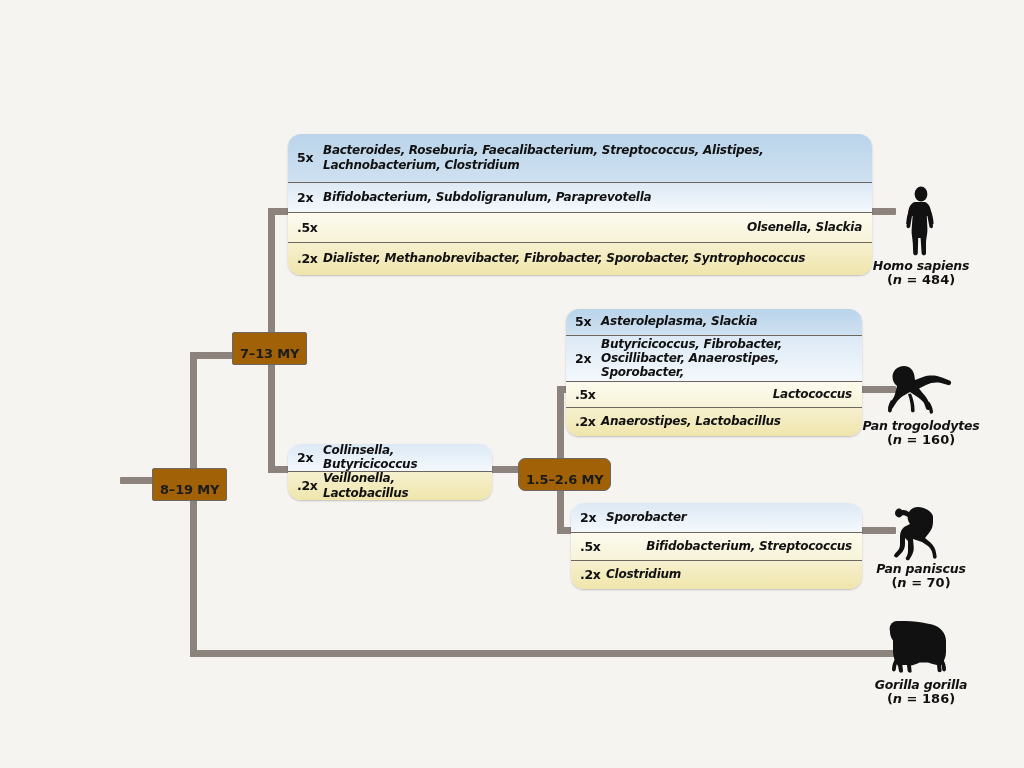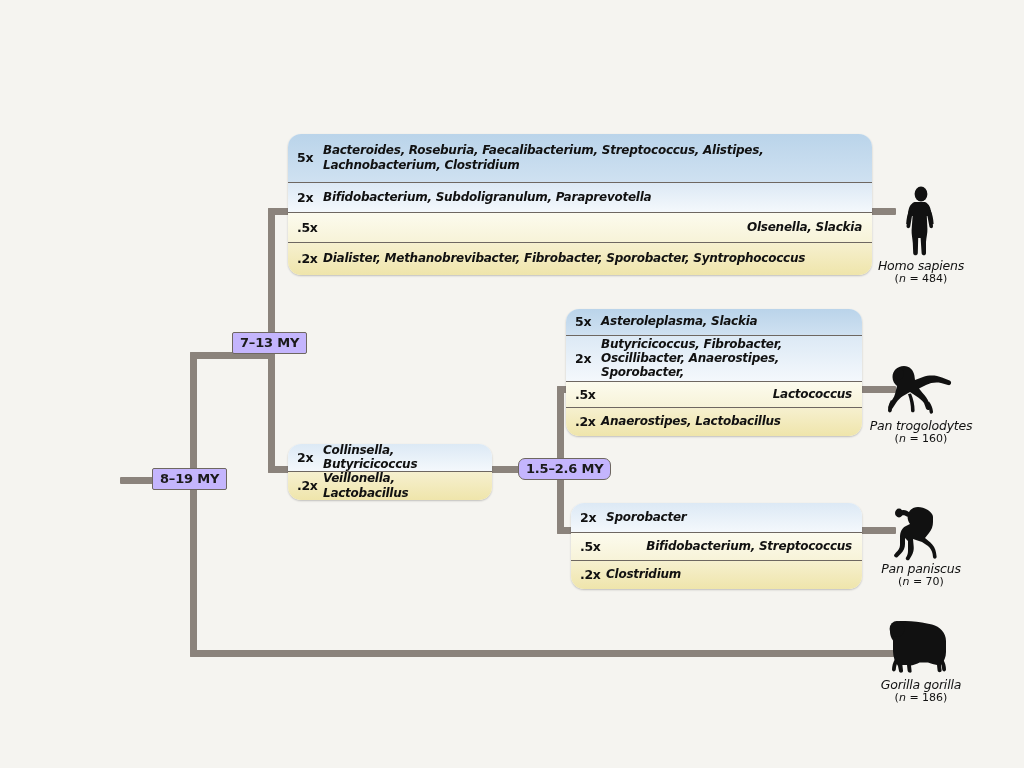--- a/index.html
+++ b/index.html
@@ -12,29 +12,29 @@
   #stage{position:relative;width:1024px;height:768px;}
 
   
   .branch{position:absolute;background:#8b837c;border-radius:1px;}
   .branch.h{height:7px;}
   .branch.v{width:7px;}
 
   
   .node-label{
     position:absolute;
-    background:#c4b5fd;
+    background:#a16207;
     border:1.4px solid #6e6761;
     border-radius:2px;
     font-family:"DejaVu Sans", sans-serif;
     font-size:13px;
     font-weight:700;
     color:#1b1b1b;
     letter-spacing:-0.2px;
-    padding:3px 7px 4px 7px;
+    padding:14px 7px 4px 7px;
     white-space:nowrap;
     line-height:1;
   }
 
   
   .boxgroup{
     position:absolute;
     border-radius:13px;
     overflow:hidden;
     box-shadow:0 1px 2px rgba(0,0,0,.22);
@@ -69,25 +69,25 @@
   
   .lv5{background:linear-gradient(#bad4ea,#cfe1f1);}
   .lv2{background:linear-gradient(#dce9f5,#f4f8fc);}
   .lv05{background:linear-gradient(#fcfbee,#f7f3d8);justify-content:space-between;}
   .lv02{background:linear-gradient(#f6f0cf,#efe5ab);}
 
   
   .species{position:absolute;text-align:center;width:150px;}
   .species .sil{display:block;margin:0 auto;}
   .species .sname{
-    font-size:12.5px;font-style:italic;font-weight:400;
+    font-size:12.5px;font-style:italic;font-weight:700;
     color:#111;letter-spacing:-0.2px;line-height:1.15;margin-top:1px;
   }
   .species .scount{
-    font-size:11px;font-weight:400;color:#111;line-height:1.15;
+    font-size:13px;font-weight:700;color:#111;line-height:1.15;
   }
   .species .scount i{font-style:italic;}
 </style>
 </head>
 <body>
 
 <div id="stage">
 
   <div class="branch h" style="left:120px;top:477px;width:46px;"></div>
 

